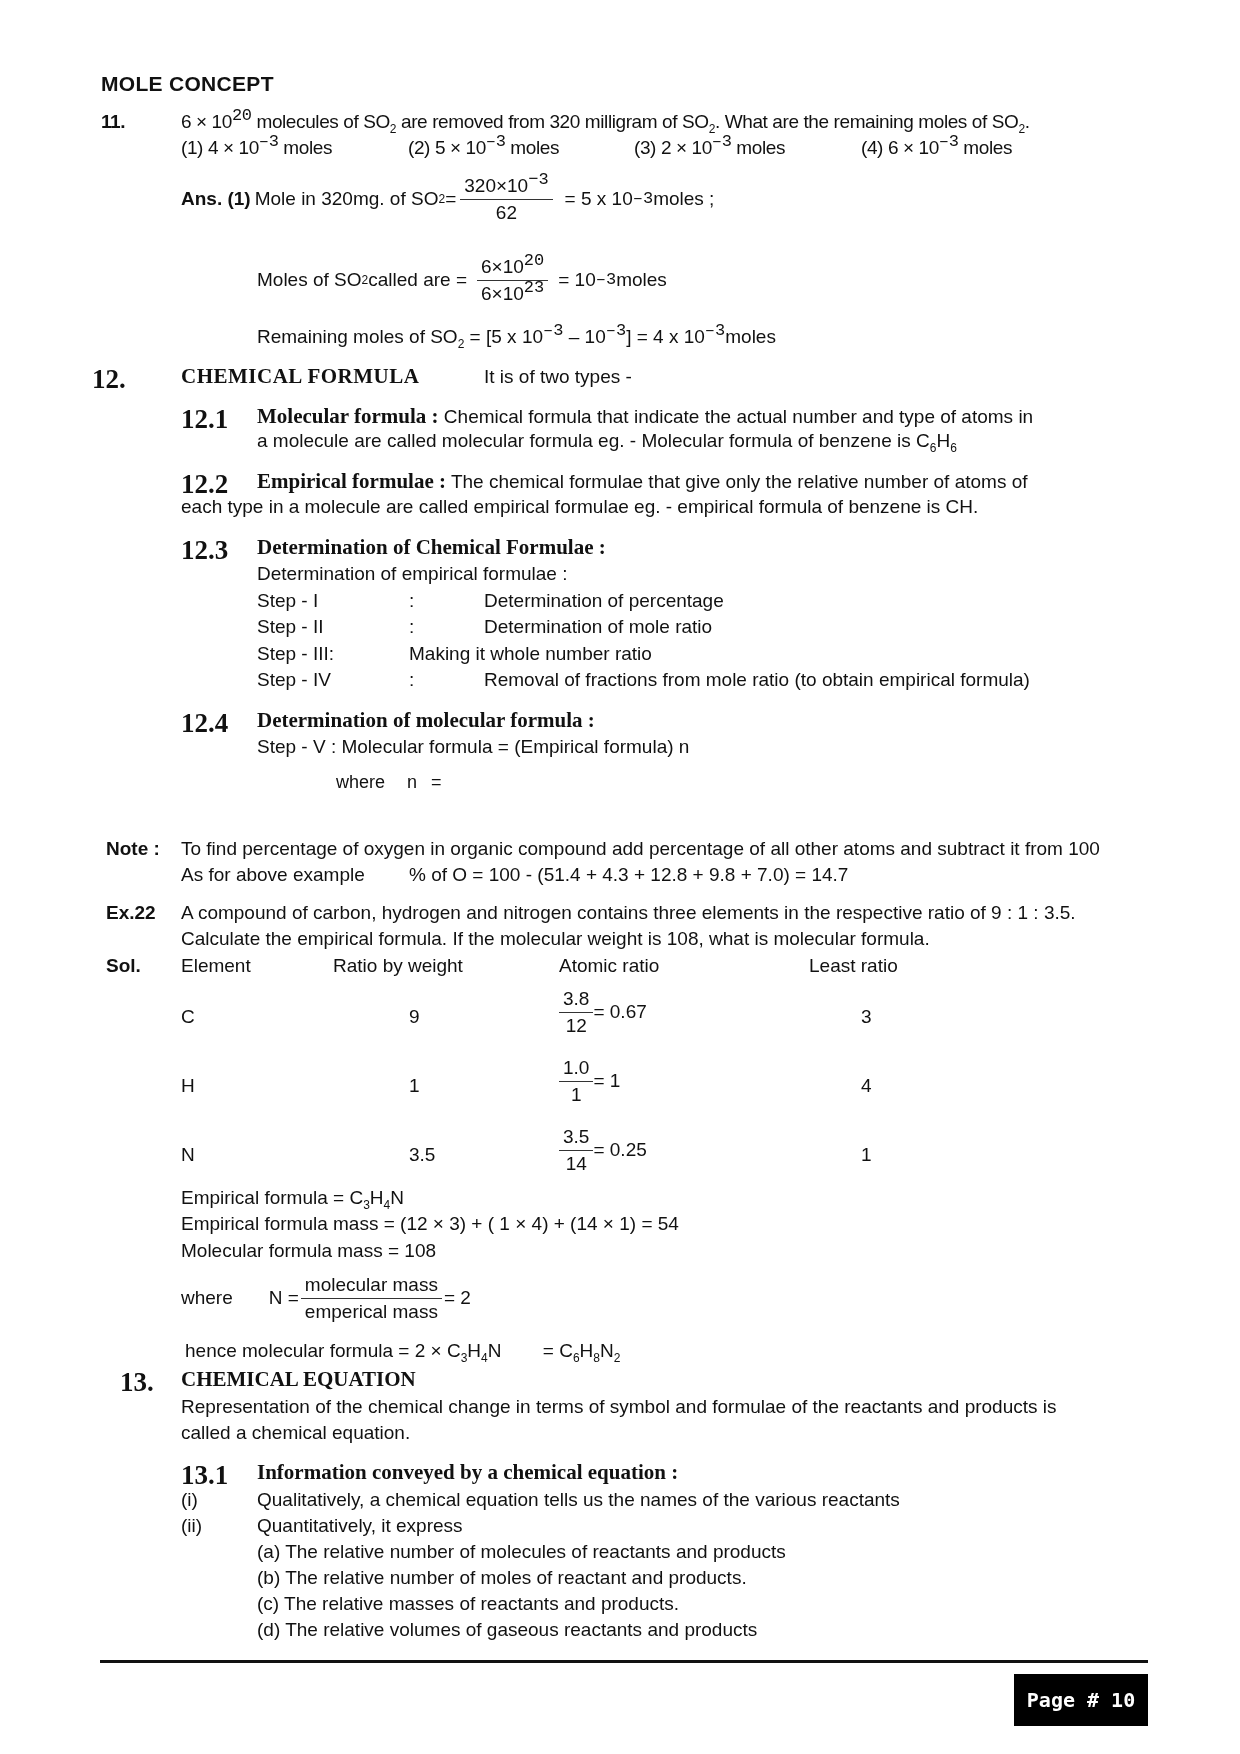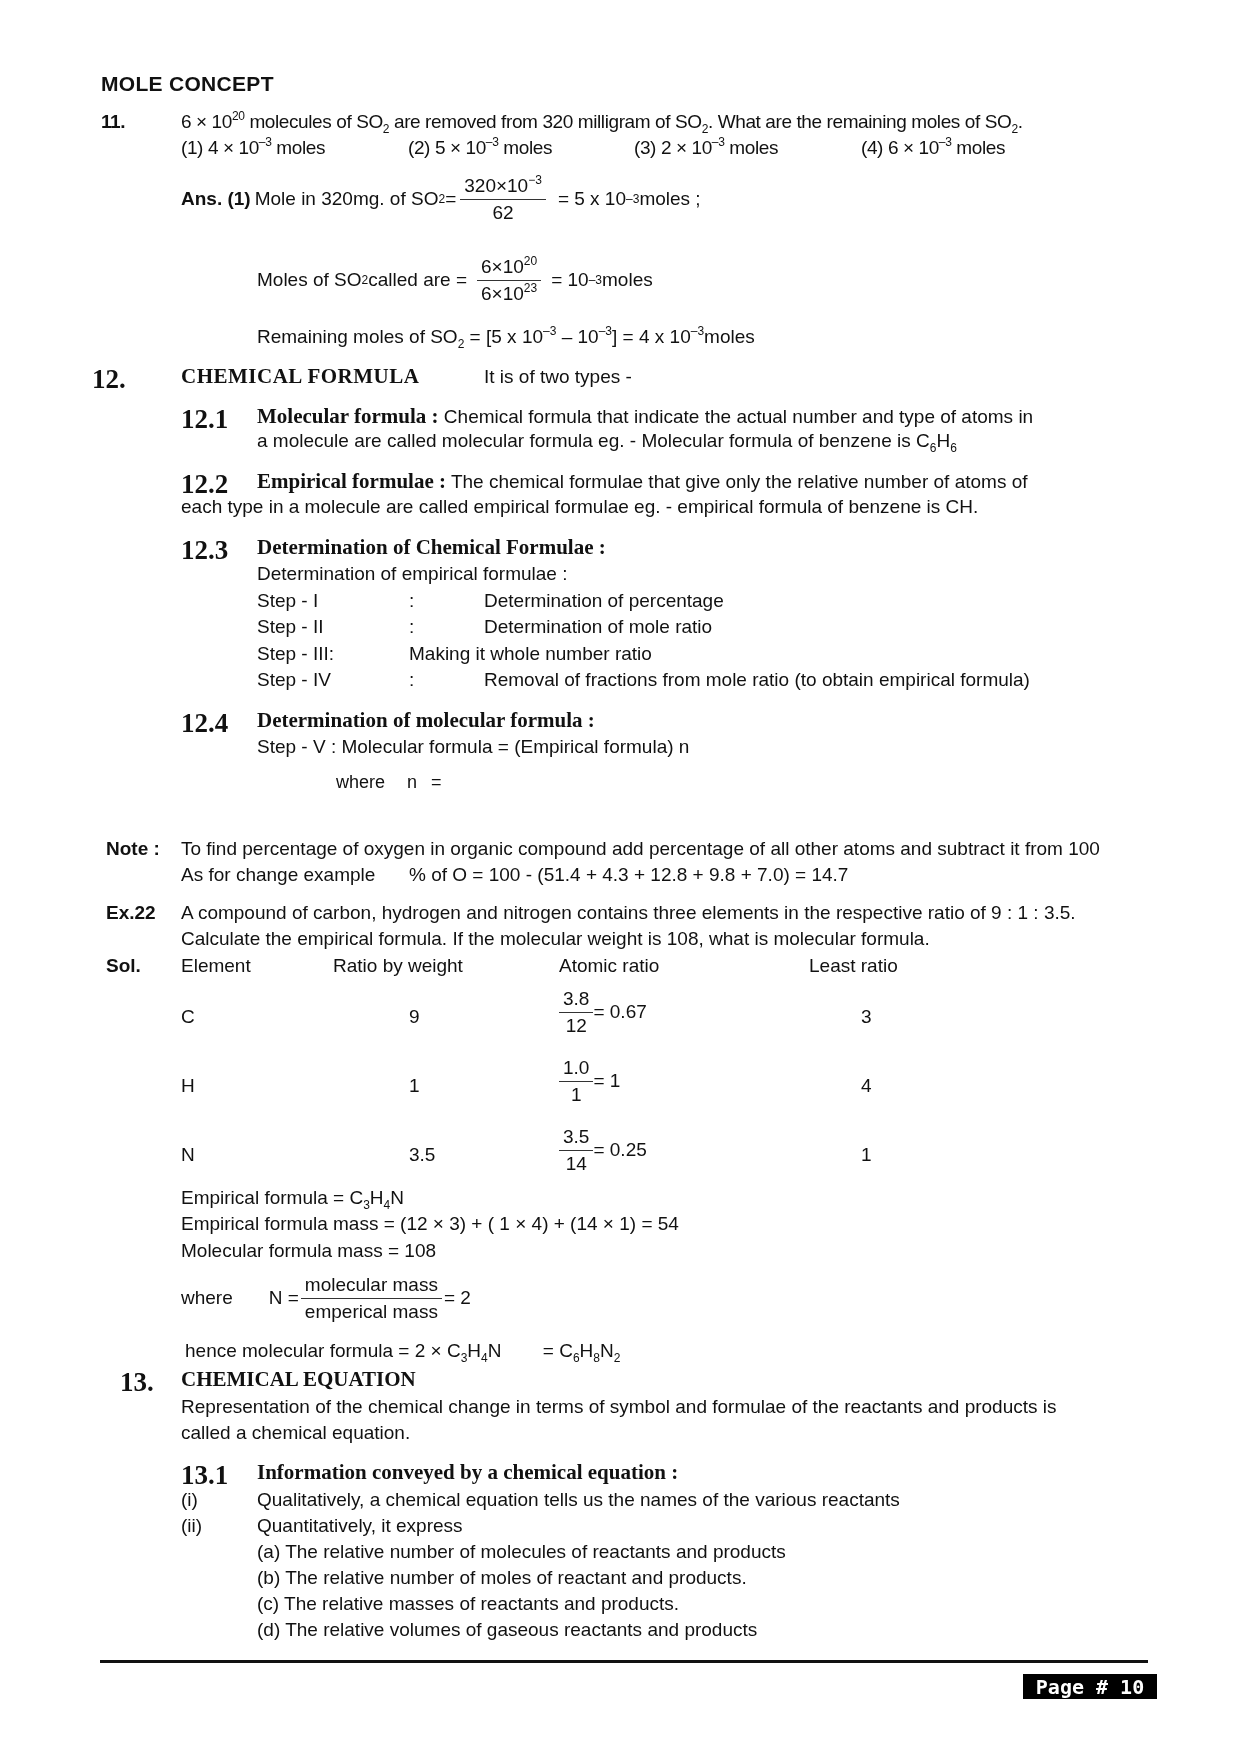--- a/index.html
+++ b/index.html
@@ -4,26 +4,26 @@
 <style>
   html, body { margin:0; padding:0; background:#ffffff; }
   body { width:1240px; height:1754px; position:relative; overflow:hidden; color:#111; font-family:"Liberation Sans", sans-serif; font-size:19px; }
   .abs { position:absolute; white-space:nowrap; }
   .cond { font-family:"Liberation Sans", sans-serif; letter-spacing:-0.4px; transform-origin:left center; }
   .bold { font-weight:bold; }
   .hdr { font-family:"Liberation Sans", sans-serif; font-weight:bold; font-size:21px; letter-spacing:0.3px; }
   .secnum { font-family:"Liberation Serif", serif; font-weight:bold; font-size:27px; }
   .sectitle { font-family:"Liberation Serif", serif; font-weight:bold; font-size:21px; }
   sub { font-size:12px; vertical-align:-5px; line-height:0; }
-  sup { font-size:12px; vertical-align:8px; line-height:0; }
+  sup { font-size:17px; vertical-align:8px; line-height:0;font-family:Liberation Mono, monospace; }
   .frac { display:inline-flex; flex-direction:column; align-items:center; vertical-align:middle; margin:0 4px; }
   .frac .num { padding:0 4px 2px 4px; border-bottom:1.5px solid #333; line-height:1.15; }
   .frac .den { padding:2px 4px 0 4px; line-height:1.15; }
   .footer-rule { position:absolute; left:100px; top:1660px; width:1048px; height:3px; background:#111; }
-  .page-badge { position:absolute; left:1014px; top:1674px; width:134px; height:25px; background:#000; color:#fff; font-family:"DejaVu Sans Mono", monospace; font-weight:bold; font-size:20px; display:flex; align-items:center; justify-content:center;margin-left:9px; }
+  .page-badge { position:absolute; left:1014px; top:1674px; width:134px; height:52px; background:#000; color:#fff; font-family:"DejaVu Sans Mono", monospace; font-weight:bold; font-size:20px; display:flex; align-items:center; justify-content:center; }
 </style>
 </head>
 <body>
 
 <div class="abs hdr" style="left:101px; top:72px;">MOLE CONCEPT</div>
 
 <div class="abs cond bold" style="left:101px; top:111px;">11.</div>
 <div class="abs cond" style="left:181px; top:111px;">
   <span>6 × 10</span><sup>20</sup><span> molecules of SO</span><sub>2</sub><span> are removed from 320 milligram of SO</span><sub>2</sub><span>. What are the remaining moles of SO</span><sub>2</sub><span>.</span>
 </div>
@@ -98,21 +98,21 @@
 <div class="abs sectitle" style="left:257px; top:708px;">Determination of molecular formula :</div>
 <div class="abs" style="left:257px; top:736px;">Step - V : Molecular formula = (Empirical formula) n</div>
 <div class="abs" style="left:336px; top:772px; display:flex; align-items:center; font-size:18px;">
   <span>where</span>
   <span style="margin-left:22px;">n</span>
   <span style="margin-left:14px;">=</span>
 </div>
 
 <div class="abs bold" style="left:106px; top:838px;">Note :</div>
 <div class="abs" style="left:181px; top:838px;">To find percentage of oxygen in organic compound add percentage of all other atoms and subtract it from 100</div>
-<div class="abs" style="left:181px; top:864px;">As for change example</div>
+<div class="abs" style="left:181px; top:864px;">As for above example</div>
 <div class="abs" style="left:409px; top:864px;">% of O = 100 - (51.4 + 4.3 + 12.8 + 9.8 + 7.0) = 14.7</div>
 
 <div class="abs bold" style="left:106px; top:902px;">Ex.22</div>
 <div class="abs" style="left:181px; top:902px;text-align:center;">A compound of carbon, hydrogen and nitrogen contains three elements in the respective ratio of 9 : 1 : 3.5.</div>
 <div class="abs" style="left:181px; top:928px;">Calculate the empirical formula. If the molecular weight is 108, what is molecular formula.</div>
 
 <div class="abs bold" style="left:106px; top:955px;">Sol.</div>
 <div class="abs" style="left:181px; top:955px;">Element</div>
 <div class="abs" style="left:333px; top:955px;">Ratio by weight</div>
 <div class="abs" style="left:559px; top:955px;">Atomic ratio</div>

